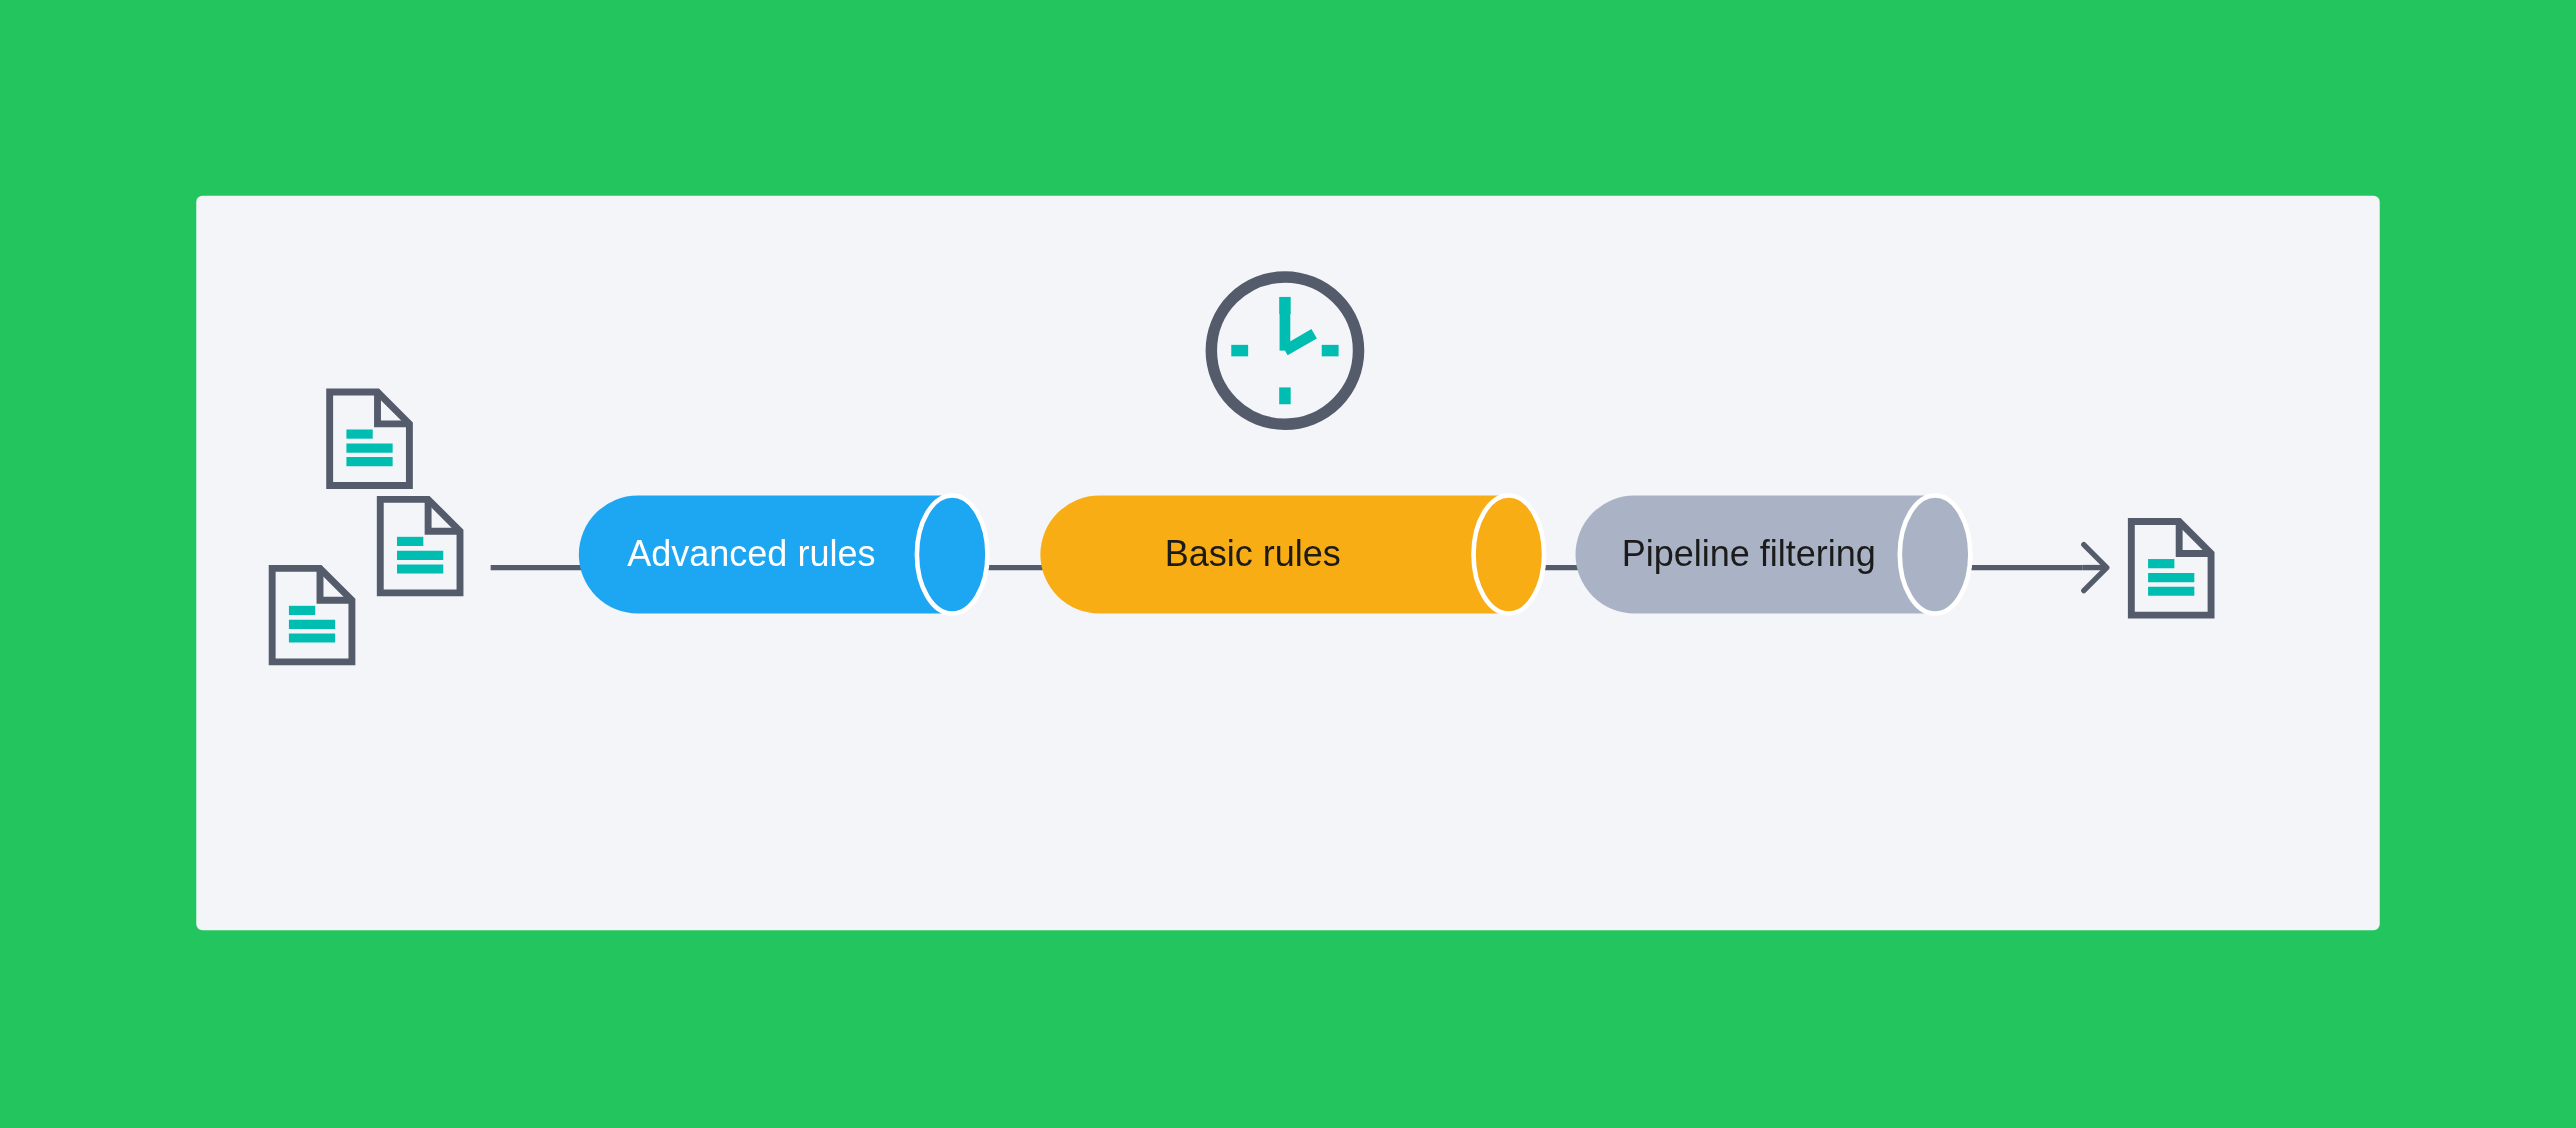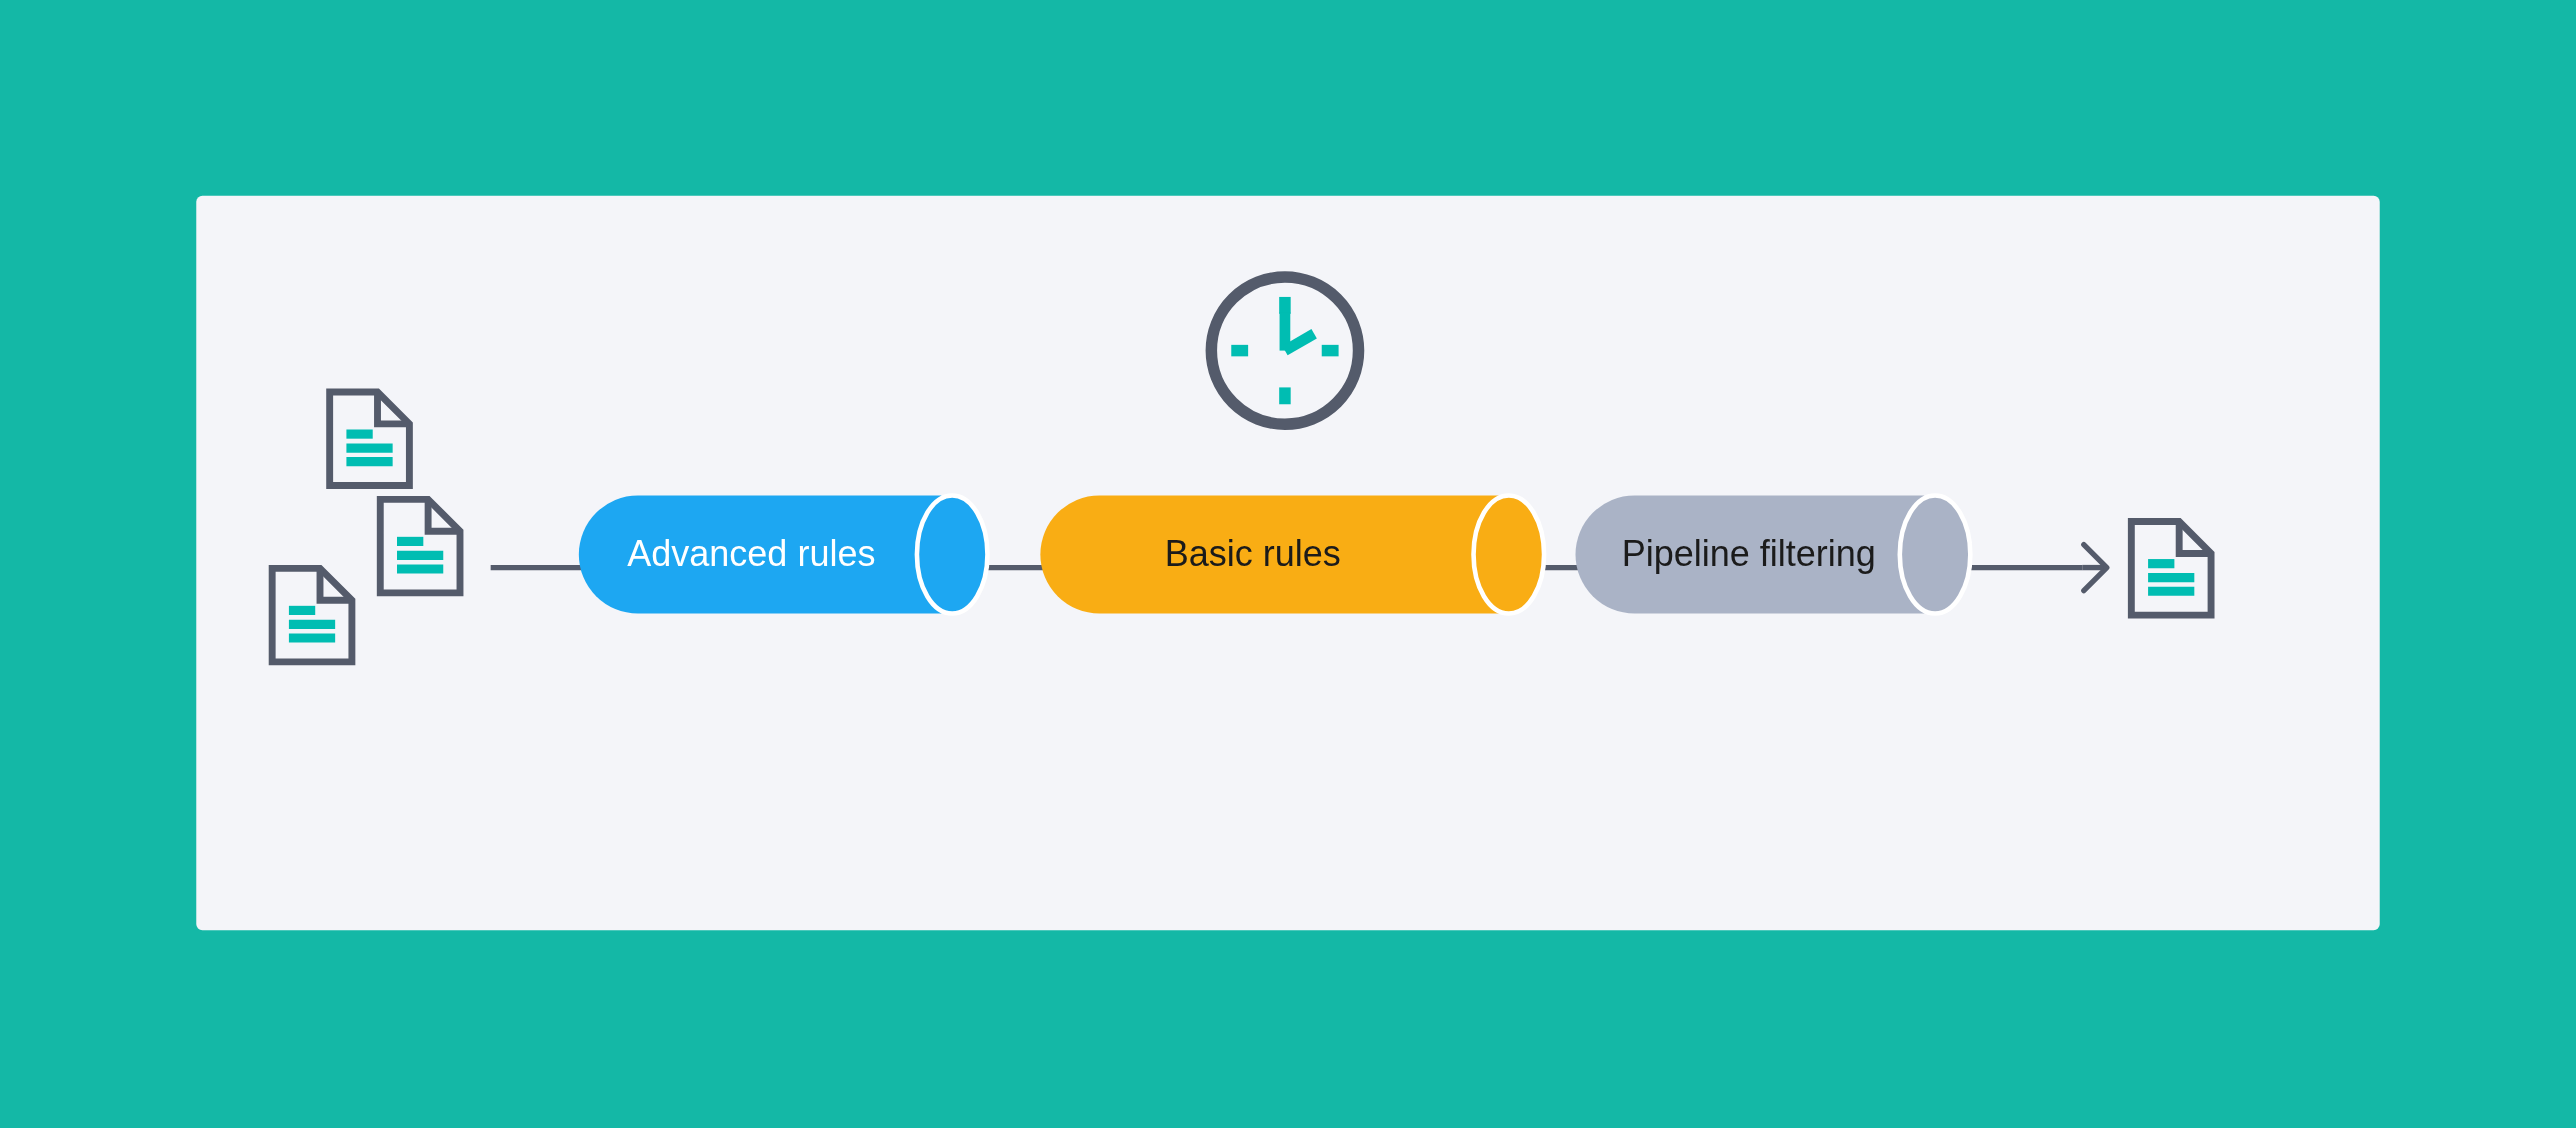--- a/index.html
+++ b/index.html
@@ -11,21 +11,21 @@
   body {
     width: 2576px;
     height: 1129px;
     font-family: "Liberation Sans", sans-serif;
     overflow: hidden;
   }
   #canvas {
     position: relative;
     width: 2576px;
     height: 1129px;
-    background: #14b8a6;
+    background: #22c55e;
     text-decoration: underline;
   }
   #diagram-svg {
     position: absolute;
     left: 0;
     top: 0;
     display: block;
   }
   .stage-label {
     font-family: "Liberation Sans", sans-serif;

